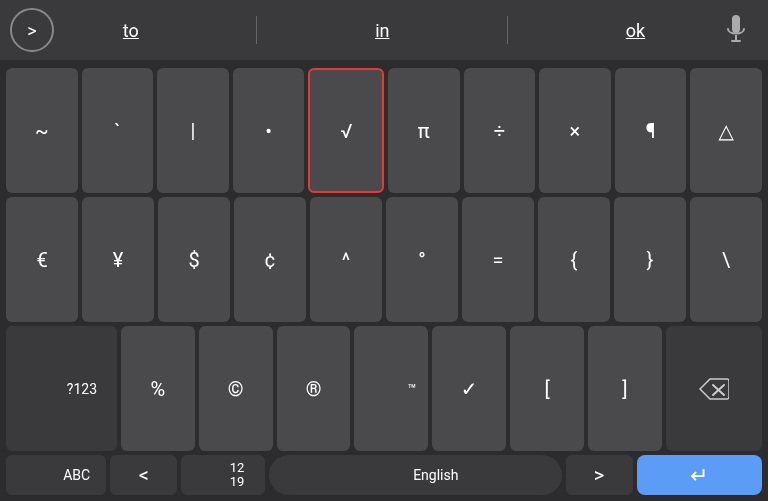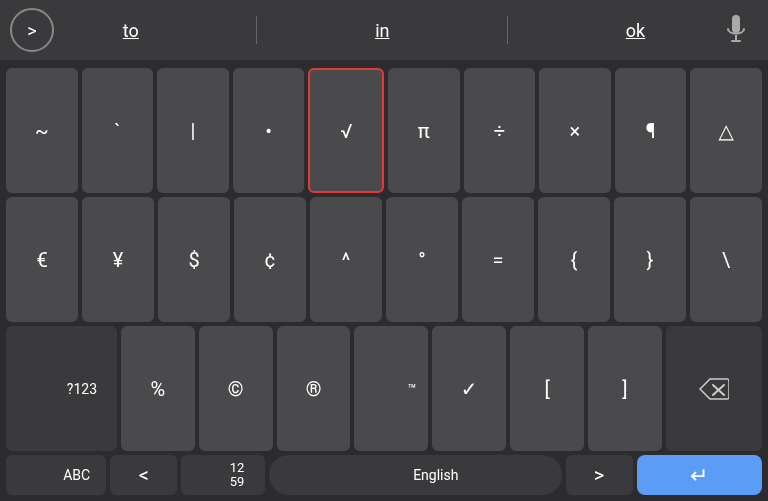--- a/index.html
+++ b/index.html
@@ -301,21 +301,21 @@
   <div class="key-row key-row-bottom">
     <div class="key dark key-abc">
       <span class="key-label-small">ABC</span>
     </div>
     <div class="key dark key-lt">
       <span class="key-label">&lt;</span>
     </div>
     <div class="key dark key-numbers">
       <div class="numbers-stacked">
         <span>12</span>
-        <span>59</span>
+        <span>19</span>
       </div>
     </div>
     <div class="key dark key-space">
       <span class="key-label-small">English</span>
     </div>
     <div class="key dark key-gt">
       <span class="key-label">&gt;</span>
     </div>
     <div class="key blue key-enter">
       <span class="enter-arrow">↵</span>

